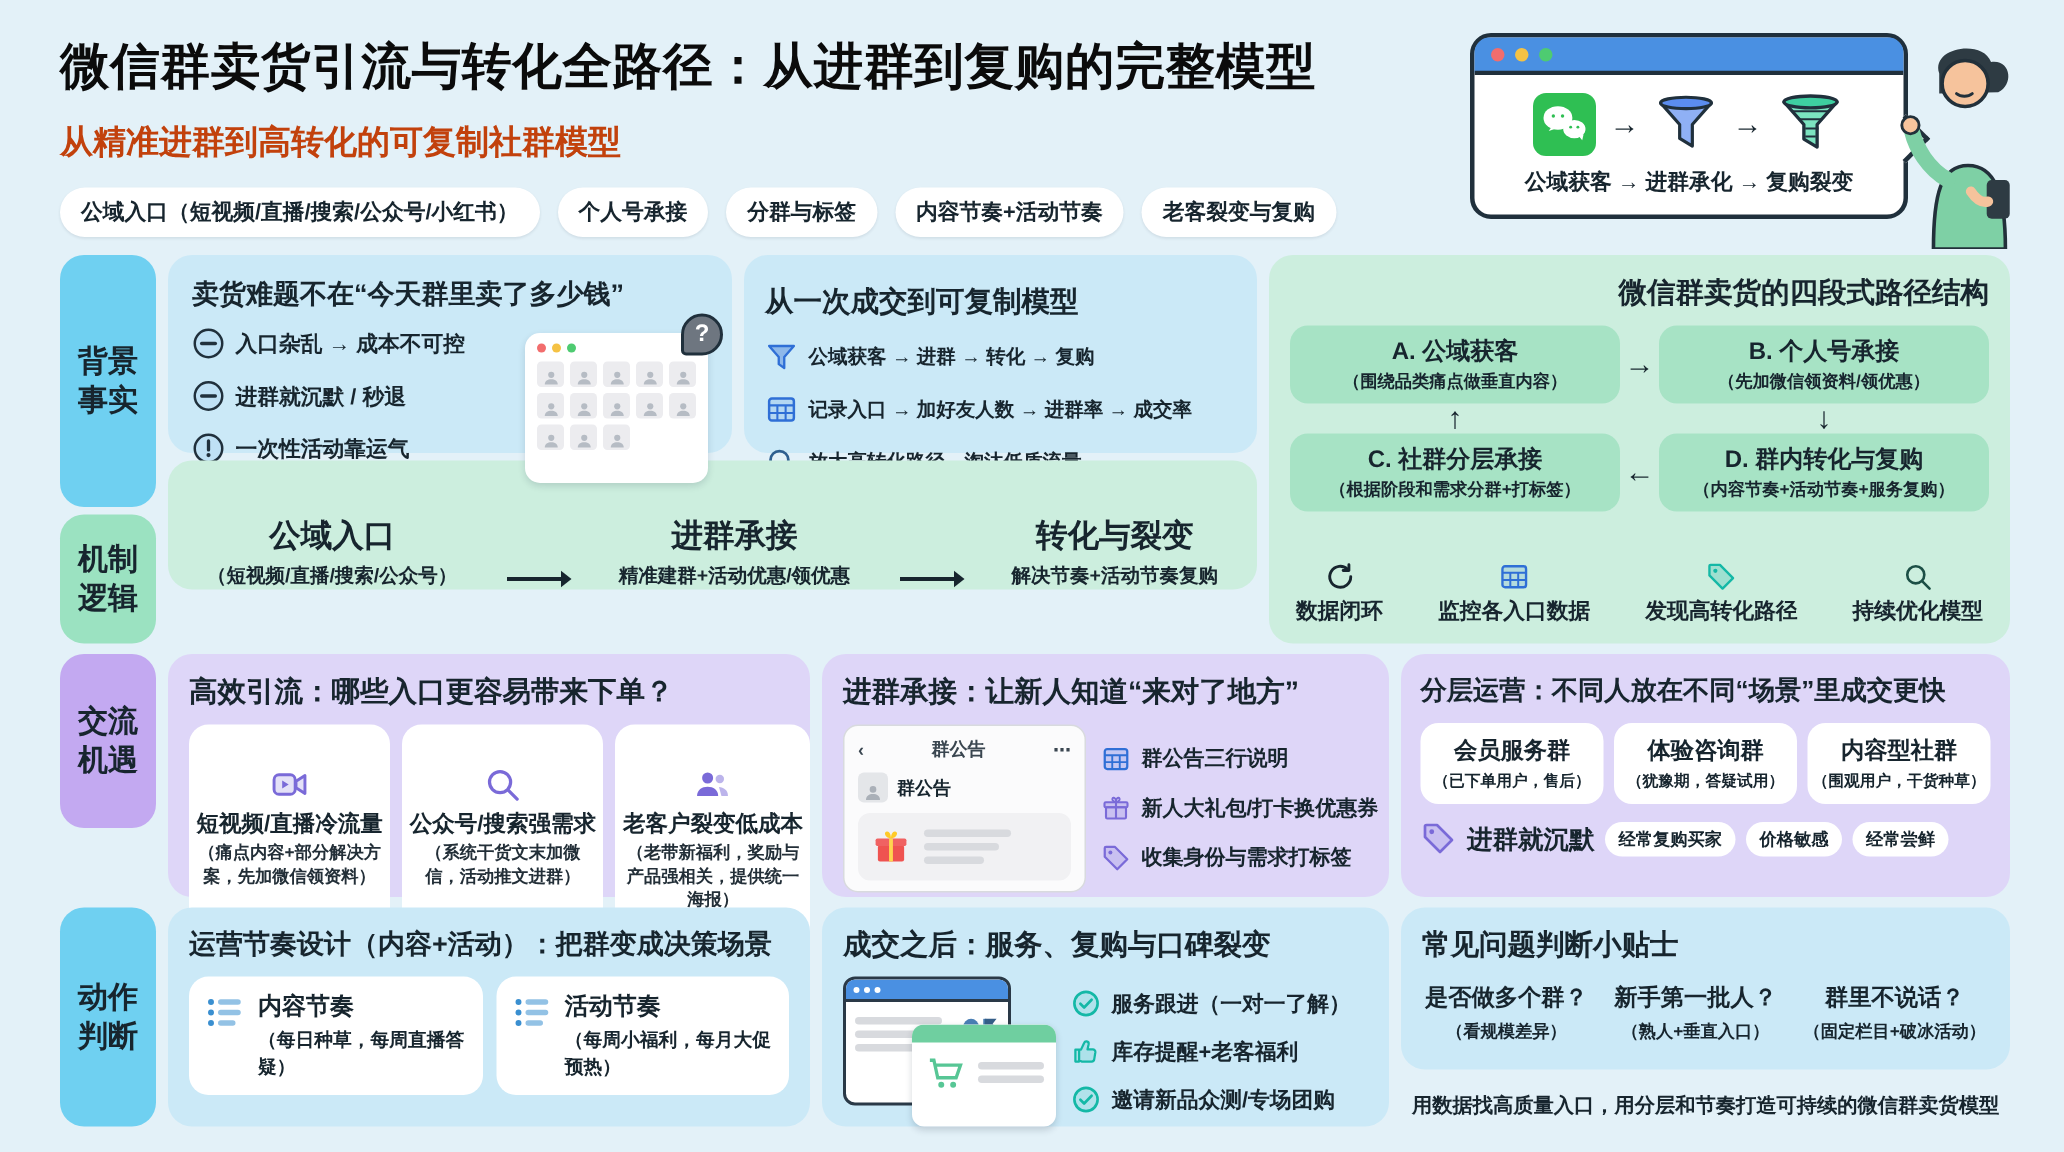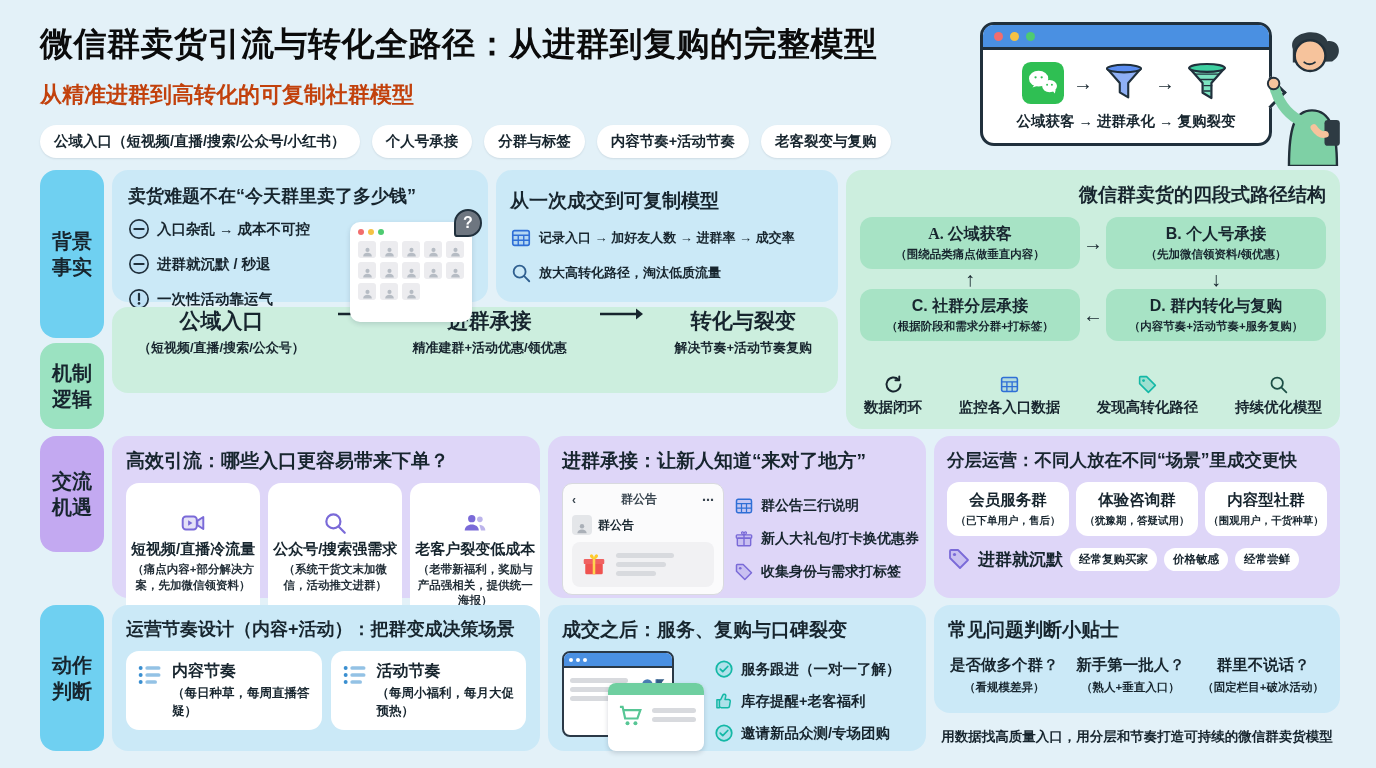--- a/index.html
+++ b/index.html
@@ -59,34 +59,34 @@
   .cw-grid { display:grid; grid-template-columns:repeat(5,1fr); gap:4px; }
   .tile { height:17px; background:#ececef; border-radius:3px; display:flex; align-items:flex-end; justify-content:center; overflow:hidden; }
   .q-bubble { position:absolute; top:-13px; right:-10px; width:28px; height:28px; background:#6e7680;
               border-radius:50% 50% 50% 12%; color:#fff; font-weight:800; font-size:16px;
               display:flex; align-items:center; justify-content:center; border:2.5px solid #20303c; }
   
   .c-model { flex:1; padding:18px 14px; }
   .m-item { display:flex; align-items:center; gap:7px; margin-top:13px; }
   .m-item .itext { font-size:13px; font-weight:700; white-space:nowrap; }
   
-  .row2card { height:86px; display:flex; align-items:flex-start; justify-content:space-between; padding:0 26px; }
+  .row2card { height:86px; display:flex; align-items:flex-end; justify-content:space-between; padding:0 26px; }
   .stage { text-align:center; }
   .stage-title { font-size:21px; font-weight:800; }
   .stage-sub { font-size:13px; font-weight:700; margin-top:4px; }
   
   .pathcard { flex:1; padding:12px 14px; display:flex; flex-direction:column; }
   .pathcard .card-title { text-align:right; }
   .pgrid { display:grid; grid-template-columns:1fr 26px 1fr; grid-template-rows:auto 20px auto;
            align-items:center; margin-top:9px; }
   .pnode { background:#a7e3c5; border-radius:12px; padding:7px 6px; text-align:center; }
   .pnode .nlabel { font-size:16px; font-weight:800; }
   .pnode .nsub { font-size:11.5px; font-weight:700; margin-top:2px; }
   .parrow { font-size:20px; font-weight:800; text-align:center; line-height:1; }
-  .pg-a{grid-area:1/1;font-family:Liberation Serif, serif;} .pg-ab{grid-area:1/2;} .pg-b{grid-area:1/3;}
+  .pg-a{grid-area:1/1;} .pg-ab{grid-area:1/2;} .pg-b{grid-area:1/3;}
   .pg-ca{grid-area:2/1;} .pg-bd{grid-area:2/3;}
   .pg-c{grid-area:3/1;} .pg-dc{grid-area:3/2;} .pg-d{grid-area:3/3;}
   .pfooter { display:flex; justify-content:space-between; margin-top:auto; padding:4px 4px 0; }
   .pf-item { display:flex; flex-direction:column; align-items:center; gap:3px; color:#17252e; }
   .pf-item .pf-label { font-size:14.5px; font-weight:800; white-space:nowrap; }
   
   .bandB { margin-top:7px; height:162px; }
   .c-traffic { width:428px; flex:none; padding:12px 14px; }
   .t-cards { display:flex; gap:8px; margin-top:9px; }
   .t-card { flex:1; background:#fff; border-radius:13px; padding:27px 5px; text-align:center; }
@@ -339,20 +339,26 @@
               </div>
               <div class="q-bubble">?</div>
             </div>
           </div>
         </div>
 
         <div class="card bg-blue c-model">
           <div class="card-title">从一次成交到可复制模型</div>
           <div class="m-item">
             <svg class="ic ic-blue" width="22" height="22" viewBox="0 0 24 24">
+                <path d="M3 4h18l-7 8v8l-4-2.8V12L3 4z" fill="currentColor" fill-opacity=".4" stroke="currentColor" stroke-width="1.7" stroke-linejoin="round"></path>
+              </svg>
+            <span class="itext">公域获客 → 进群 → 转化 → 复购</span>
+          </div>
+          <div class="m-item">
+            <svg class="ic ic-blue" width="22" height="22" viewBox="0 0 24 24">
                 <rect x="3" y="4" width="18" height="16" rx="2" fill="currentColor" fill-opacity=".15" stroke="currentColor" stroke-width="1.8"></rect>
                 <path d="M3 9h18M9 9v11M15 9v11M3 14.5h18" stroke="currentColor" stroke-width="1.5"></path>
               </svg>
             <span class="itext">记录入口 → 加好友人数 → 进群率 → 成交率</span>
           </div>
           <div class="m-item">
             <svg class="ic ic-steel" width="22" height="22" viewBox="0 0 24 24" fill="none" stroke="currentColor" stroke-width="2">
                 <circle cx="10.5" cy="10.5" r="6.5"></circle>
                 <path d="M15.5 15.5 21 21" stroke-linecap="round"></path>
               </svg>

